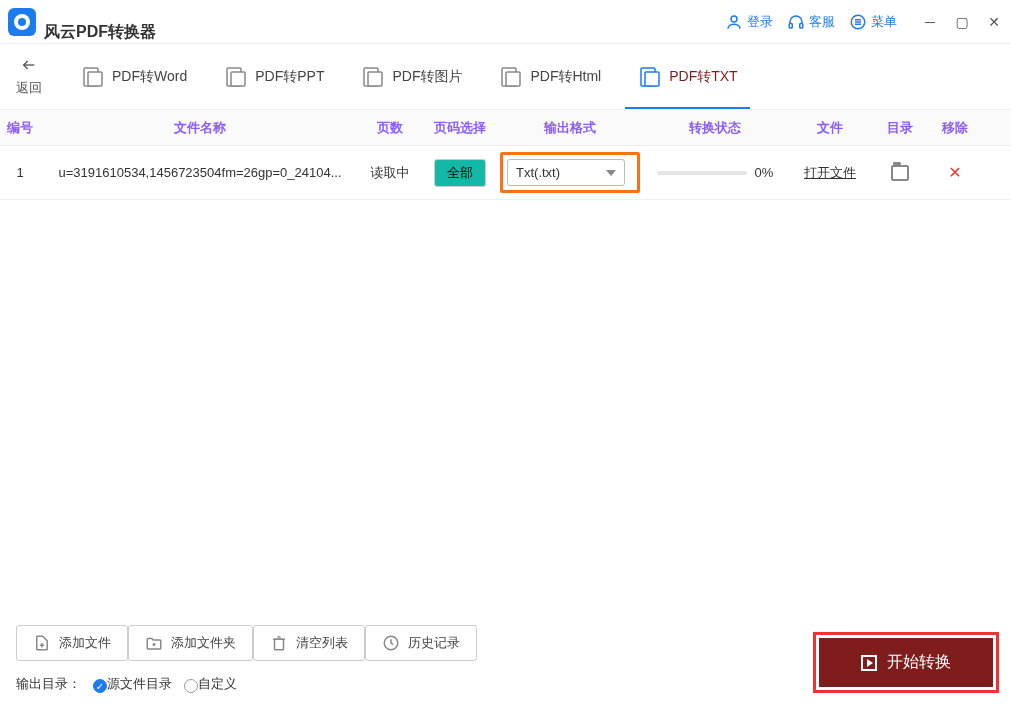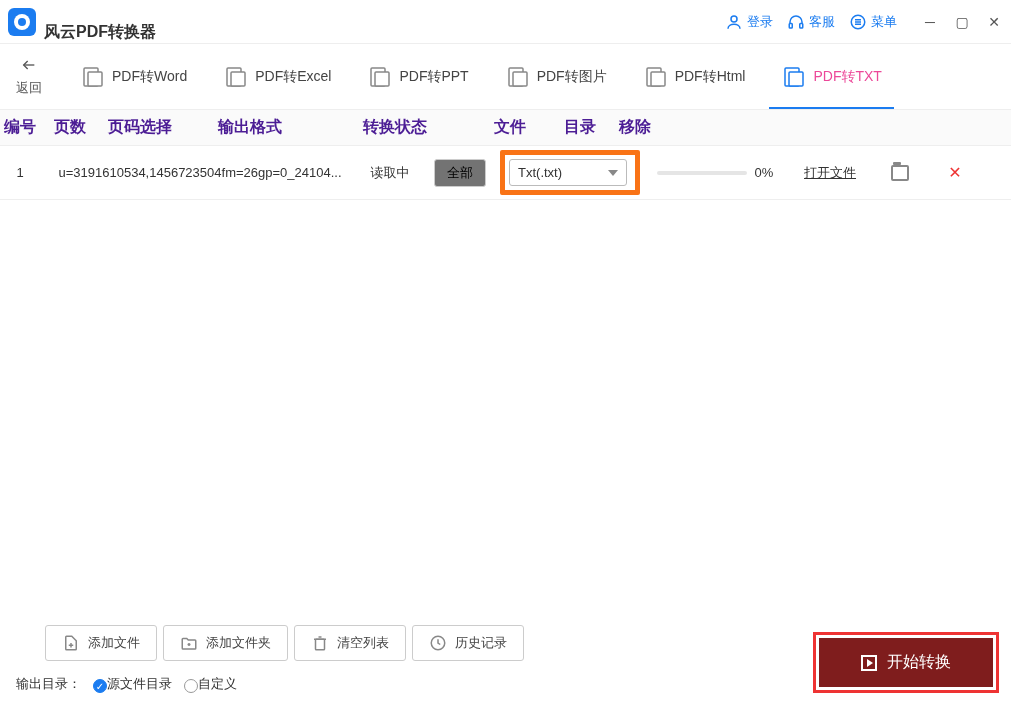--- a/index.html
+++ b/index.html
@@ -11,47 +11,47 @@
 .app-title { font-size:16px; font-weight:600;margin-top:22px; }
 .tb-spacer { flex:1; }
 .tb-actions { display:flex; align-items:center; gap:14px; }
 .tb-link { display:flex; align-items:center; gap:4px; color:#1b7cf0; font-size:13px; cursor:pointer; }
 .tb-icon { width:18px; height:18px; }
 .win-btns { display:flex; gap:14px; margin-left:10px; }
 .win-btn { width:18px; height:18px; color:#555; cursor:pointer; display:flex; align-items:center; justify-content:center; font-size:14px; }
 .tabs { height:66px; display:flex; align-items:center; padding:0 16px; gap:12px; border-bottom:1px solid #eee; }
 .back { display:flex; align-items:center; gap:6px; color:#555; cursor:pointer; font-size:13px; margin-right:14px;flex-direction:column; }
 .tab { display:flex; align-items:center; gap:8px; padding:0 12px; height:100%; color:#444; cursor:pointer; position:relative; }
-.tab.active { color:#ec4899; }
+.tab.active { color:#7f1d1d; }
 .tab.active::after { content:""; position:absolute; left:0; right:0; bottom:0; height:2px; background:#1b7cf0; }
 .tab-icon { width:24px; height:24px; }
-.thead { height:36px; background:#fafafa; border-bottom:1px solid #eee; display:flex; align-items:center; font-size:16px; font-weight:600; color:#4c1d95; }
+.thead { height:36px; background:#fafafa; border-bottom:1px solid #eee; display:flex; align-items:center; font-size:13px; font-weight:600; color:#8b5cf6; }
 .col-num { width:40px; text-align:center; }
 .col-name { width:320px; text-align:center; }
 .col-pages { width:60px; text-align:center; }
 .col-pagesel { width:80px; text-align:center; }
 .col-format { width:140px; text-align:center; }
 .col-status { width:150px; text-align:center; }
 .col-file { width:80px; text-align:center; }
 .col-dir { width:60px; text-align:center; }
 .col-del { width:50px; text-align:center; }
 .row { height:54px; display:flex; align-items:center; border-bottom:1px solid #eee; font-size:13px; }
 .fname { white-space:nowrap; overflow:hidden; text-overflow:ellipsis; padding:0 4px; }
-.btn-all { border:1px solid #ccc; border-radius:3px; padding:4px 12px; background:#737373; cursor:pointer; font-size:13px; }
-.format-wrap { border:5px solid #f97316; padding:4px; border-radius:2px; }
+.btn-all { border:1px solid #ccc; border-radius:3px; padding:4px 12px; background:#14b8a6; cursor:pointer; font-size:13px; }
+.format-wrap { border:3px solid #f97316; padding:4px; border-radius:2px; }
 .format-sel { border:1px solid #bbb; border-radius:3px; padding:5px 8px; display:flex; align-items:center; justify-content:space-between; width:118px; cursor:pointer; background:#fff; }
 .chev { width:0; height:0; border-left:5px solid transparent; border-right:5px solid transparent; border-top:6px solid #888; }
 .prog { display:flex; align-items:center; gap:8px; justify-content:center; }
 .prog-bar { width:90px; height:4px; background:#e5e5e5; border-radius:2px; }
 .open-file { text-decoration:underline; color:#333; cursor:pointer; }
 .folder-icon { width:18px; height:16px; border:2px solid #888; border-radius:2px; position:relative; margin:0 auto; cursor:pointer; }
 .folder-icon::before { content:""; position:absolute; top:-5px; left:0; width:8px; height:3px; background:#888; border-radius:1px; }
 .del-x { color:#e33; cursor:pointer; font-size:16px; }
 .bottom { position:absolute; bottom:12px; left:16px; right:12px; }
-.b-row1 { display:flex; gap:6px; margin-bottom:14px;margin-left:29px; }
+.b-row1 { display:flex; gap:0; margin-bottom:14px; }
 .b-btn { border:1px solid #ccc; border-radius:3px; padding:8px 16px; display:flex; align-items:center; gap:8px; cursor:pointer; background:#fff; font-size:13px; color:#444; }
 .b-icon { width:18px; height:18px; }
 .b-row2 { display:flex; align-items:center; gap:12px; font-size:13px; }
 .radio { display:flex; align-items:flex-end; cursor:pointer; }
 .radio-dot { width:14px; height:14px; border-radius:50%; border:1px solid #999; display:flex; align-items:center; justify-content:center; }
 .radio-dot.checked { border-color:#1b7cf0; background:#1b7cf0; }
 .radio-dot.checked::after { content:"✓"; color:#fff; font-size:10px; }
 .start-wrap { position:absolute; right:0; bottom:0; border:3px solid #e33; padding:3px; }
 .start-btn { background:#7f1d1d; color:#fff; border:none; padding:14px 42px; display:flex; align-items:center; gap:10px; cursor:pointer; font-size:16px; }
 .play { width:16px; height:16px; border:2px solid #fff; display:flex; align-items:center; justify-content:center; }
@@ -114,27 +114,20 @@
         <rect x="4" y="3" width="14" height="18" rx="1"></rect>
         <rect x="8" y="7" width="14" height="14" rx="1" fill="#fff"></rect>
       </svg>
     <span>PDF转Word</span>
   </div>
   <div class="tab">
     <svg class="tab-icon" viewBox="0 0 24 24" fill="none" stroke="#888" stroke-width="1.5">
         <rect x="4" y="3" width="14" height="18" rx="1"></rect>
         <rect x="8" y="7" width="14" height="14" rx="1" fill="#fff"></rect>
       </svg>
-    <span>PDF转Excel</span>
-  </div>
-  <div class="tab">
-    <svg class="tab-icon" viewBox="0 0 24 24" fill="none" stroke="#888" stroke-width="1.5">
-        <rect x="4" y="3" width="14" height="18" rx="1"></rect>
-        <rect x="8" y="7" width="14" height="14" rx="1" fill="#fff"></rect>
-      </svg>
     <span>PDF转PPT</span>
   </div>
   <div class="tab">
     <svg class="tab-icon" viewBox="0 0 24 24" fill="none" stroke="#888" stroke-width="1.5">
         <rect x="4" y="3" width="14" height="18" rx="1"></rect>
         <rect x="8" y="7" width="14" height="14" rx="1" fill="#fff"></rect>
       </svg>
     <span>PDF转图片</span>
   </div>
   <div class="tab">
@@ -148,20 +141,21 @@
     <svg class="tab-icon" viewBox="0 0 24 24" fill="none" stroke="#1b7cf0" stroke-width="1.5">
         <rect x="4" y="3" width="14" height="18" rx="1"></rect>
         <rect x="8" y="7" width="14" height="14" rx="1" fill="#fff"></rect>
       </svg>
     <span>PDF转TXT</span>
   </div>
 </div>
 
 <div class="thead">
   <div class="col-num">编号</div>
+  <div class="col-name">文件名称</div>
   <div class="col-pages">页数</div>
   <div class="col-pagesel">页码选择</div>
   <div class="col-format">输出格式</div>
   <div class="col-status">转换状态</div>
   <div class="col-file">文件</div>
   <div class="col-dir">目录</div>
   <div class="col-del">移除</div>
 </div>
 
 <div class="row">

